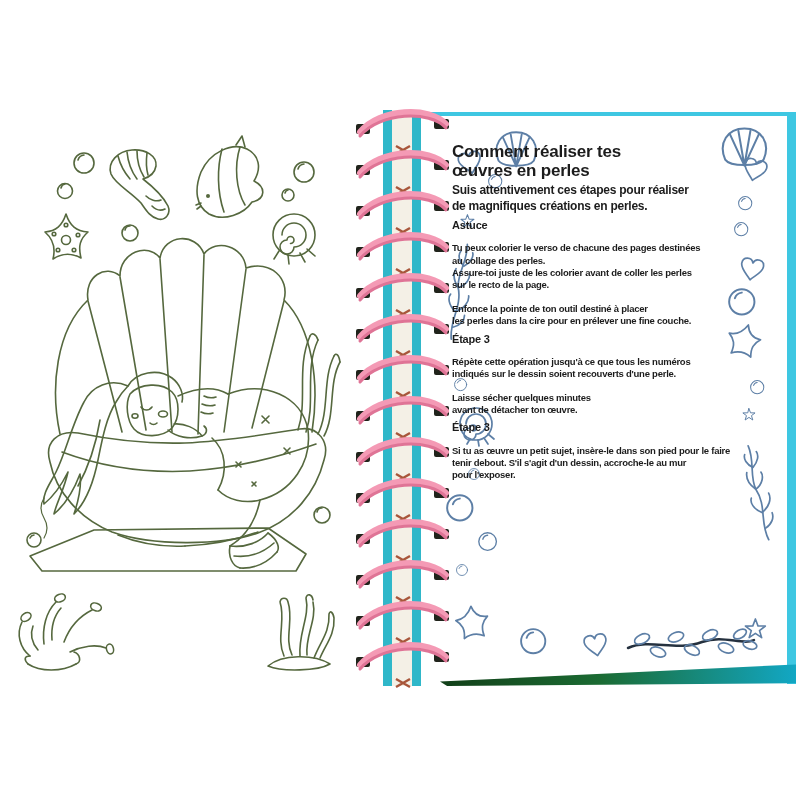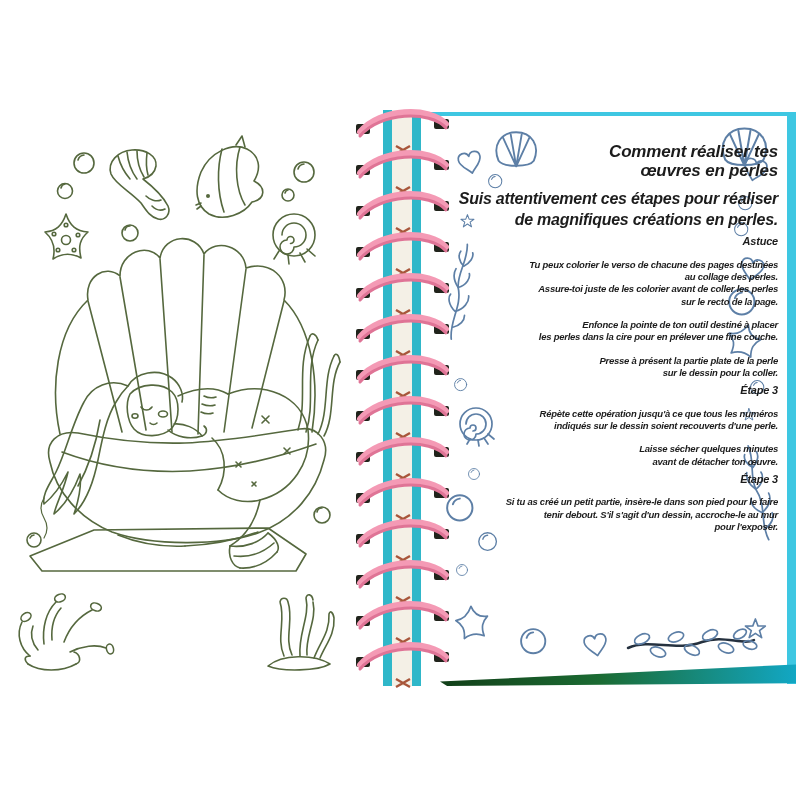--- a/index.html
+++ b/index.html
@@ -10,24 +10,24 @@
   .left-page{position:absolute;left:0;top:0;width:360px;height:800px;}
   .left-page svg{position:absolute;left:0;top:0;}
   .right-page{
     position:absolute;left:430px;top:112px;width:366px;height:572px;
     background:#ffffff;border-top:4px solid #3ec7e2;box-sizing:border-box;
   }
   .right-edge-strip{position:absolute;right:0;top:0;width:9px;height:100%;background:#3ec7e2;}
   .decor-svg{position:absolute;left:0;top:0;pointer-events:none;}
   .page-content{
     position:absolute;left:22px;top:0;width:326px;height:100%;
-    text-align:right;color:#1c1c1c;z-index:3;font-style:italic;
+    text-align:left;color:#1c1c1c;z-index:3;
   }
   .page-title{font-size:17px;font-weight:700;line-height:1.13;margin-top:26px;letter-spacing:-0.2px;}
-  .intro-text{font-size:16px;font-weight:700;line-height:1.28;margin-top:9px;white-space:pre-line;letter-spacing:-0.25px;}
+  .intro-text{font-size:12px;font-weight:700;line-height:1.28;margin-top:3px;white-space:pre-line;letter-spacing:-0.25px;}
   .section{margin-top:5px;}
   .section-heading{font-size:11px;font-weight:700;line-height:1.12;letter-spacing:-0.2px;}
   .section-body{font-size:9.5px;font-weight:700;line-height:1.3;white-space:pre-line;letter-spacing:-0.25px;margin-top:11px;}
   .binding{position:absolute;left:350px;top:106px;width:116px;height:584px;z-index:5;}
   .bottom-band{
     position:absolute;left:440px;top:664px;width:356px;height:22px;z-index:1;
     background:linear-gradient(90deg,#123f18 0%,#1b6b33 45%,#12a7c4 100%);
     clip-path:polygon(0 80%,100% 2%,100% 88%,2% 100%);
   }
 </style>
@@ -264,35 +264,33 @@
       <div class="section-body">Tu peux colorier le verso de chacune des pages destinées
 au collage des perles.
 Assure-toi juste de les colorier avant de coller les perles
 sur le recto de la page.</div>
     </div>
     <div class="section">
       <div class="section-body">Enfonce la pointe de ton outil destiné à placer
 les perles dans la cire pour en prélever une fine couche.</div>
     </div>
     <div class="section">
-      <div class="section-body">Presse à présent la partie plate de la perle
-sur le dessin pour la coller.</div>
     </div>
     <div class="section">
       <div class="section-heading">Étape 3</div>
       <div class="section-body">Répète cette opération jusqu'à ce que tous les numéros
 indiqués sur le dessin soient recouverts d'une perle.</div>
     </div>
     <div class="section">
       <div class="section-body">Laisse sécher quelques minutes
 avant de détacher ton œuvre.</div>
     </div>
     <div class="section">
       <div class="section-heading">Étape 3</div>
-      <div class="section-body">Si tu as créé un petit partie, insère-le dans son pied pour le faire
+      <div class="section-body">Si tu as œuvre un petit sujet, insère-le dans son pied pour le faire
 tenir debout. S'il s'agit d'un dessin, accroche-le au mur
 pour l'exposer.</div>
     </div>
   </div>
 </div>
 
 <svg class="binding" width="116" height="584" viewBox="0 0 116 584">
   <defs>
     <g id="coil">
       <rect x="6" y="10" width="14" height="10" rx="2" fill="#20231b"></rect>

